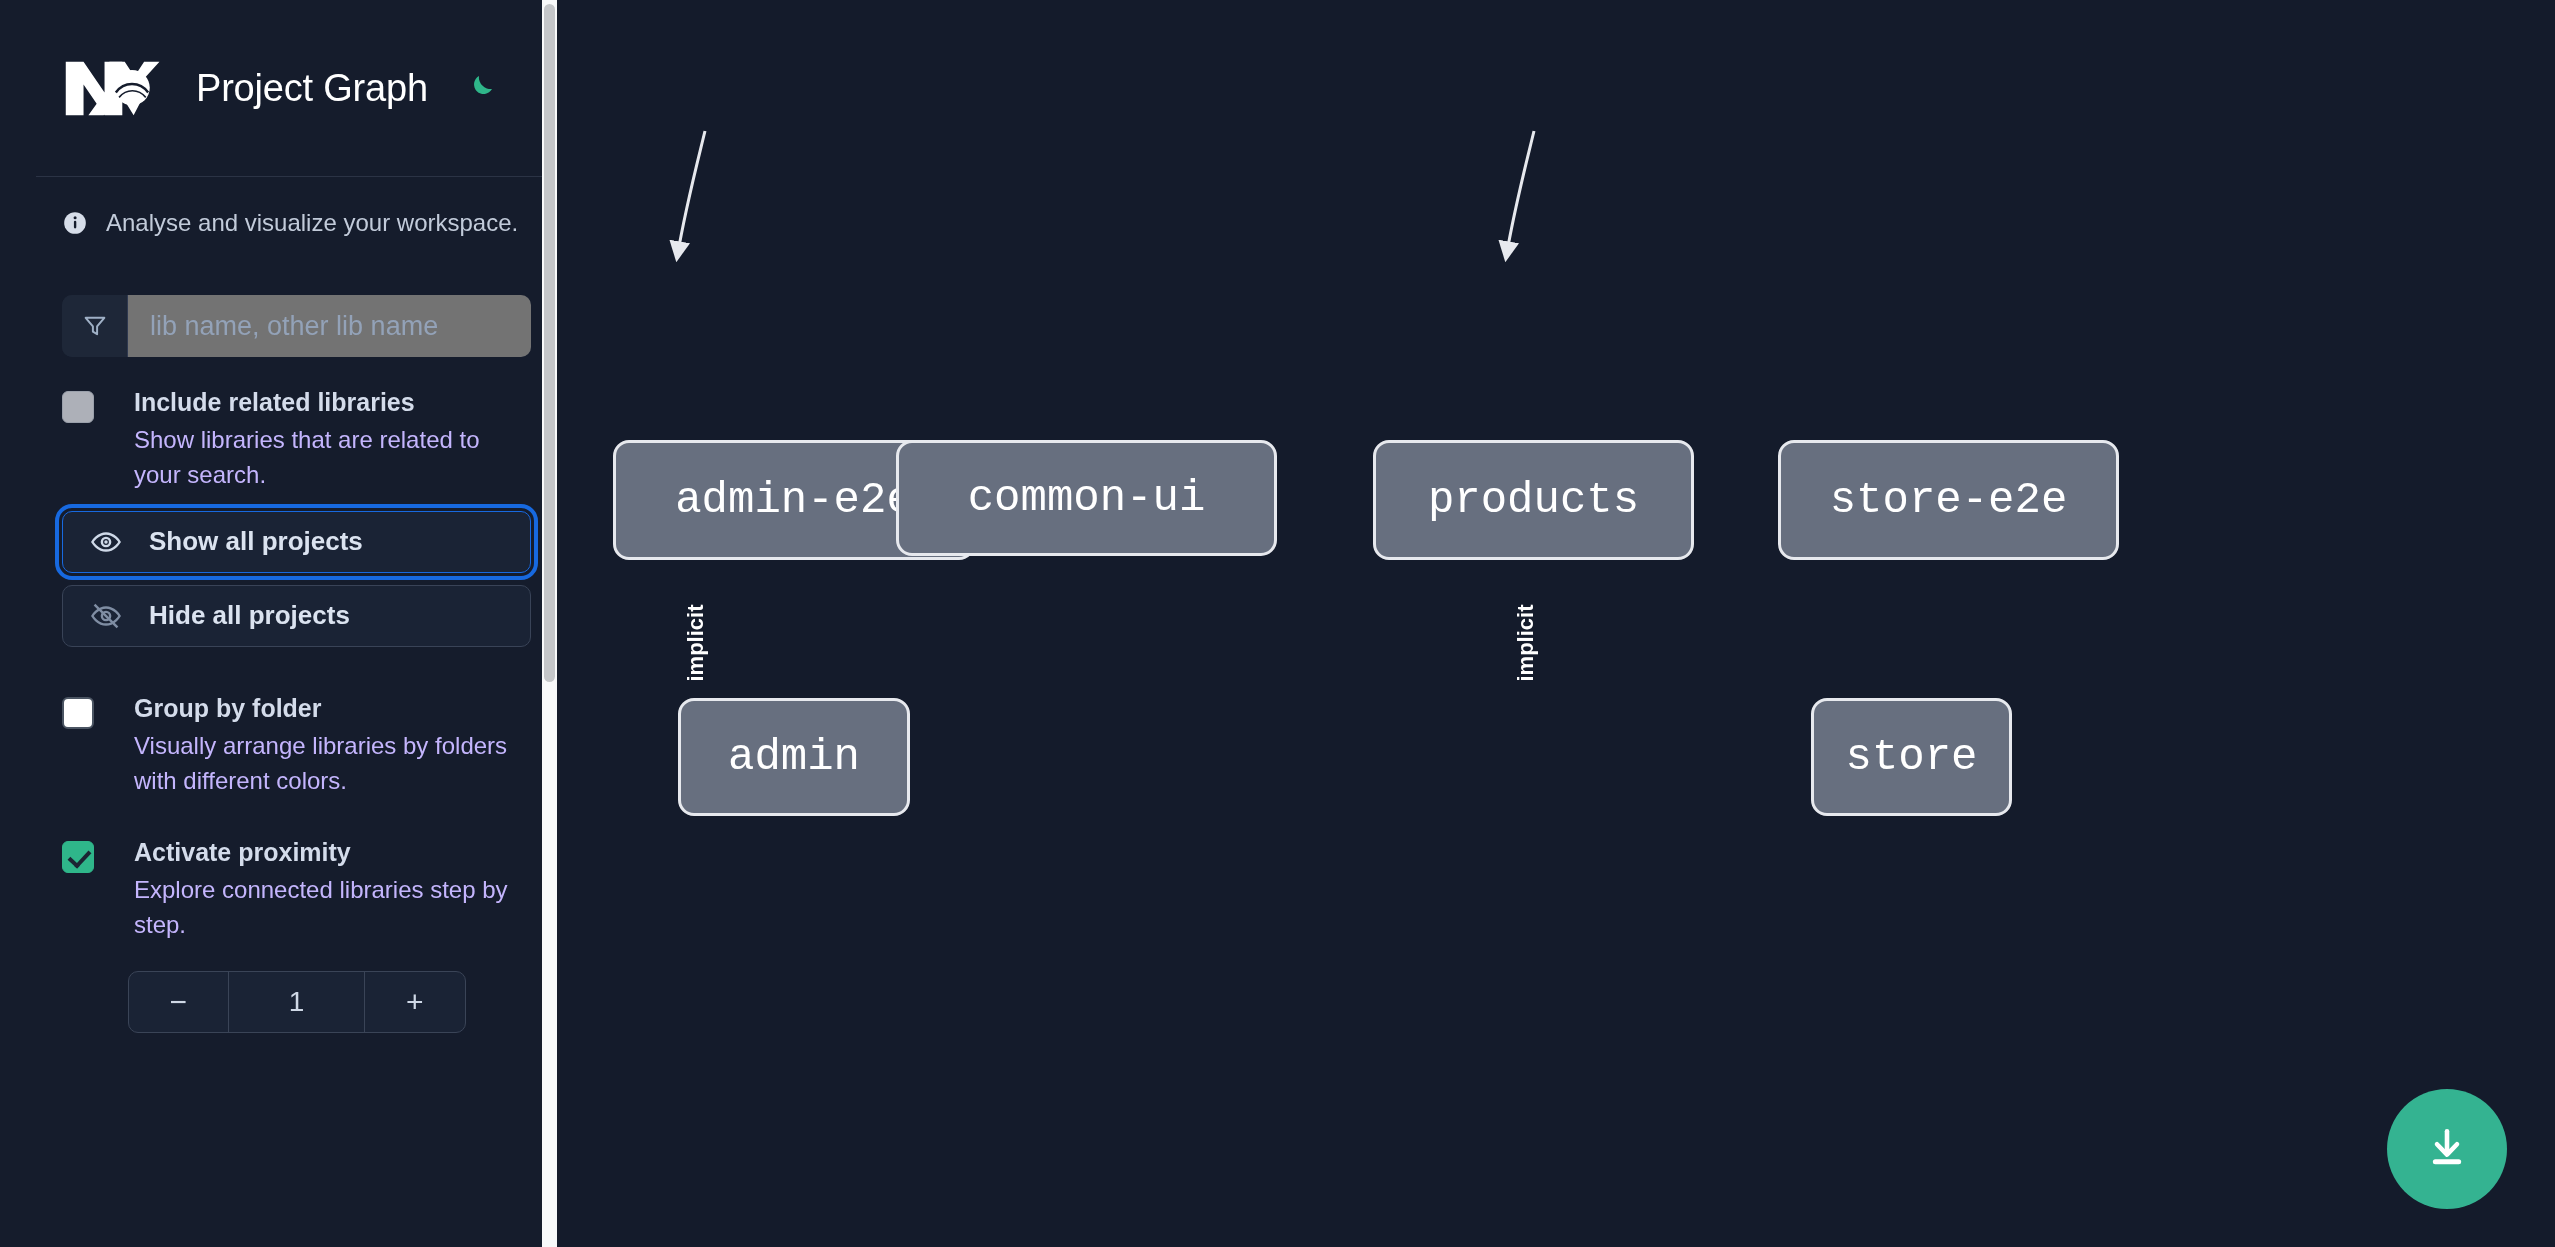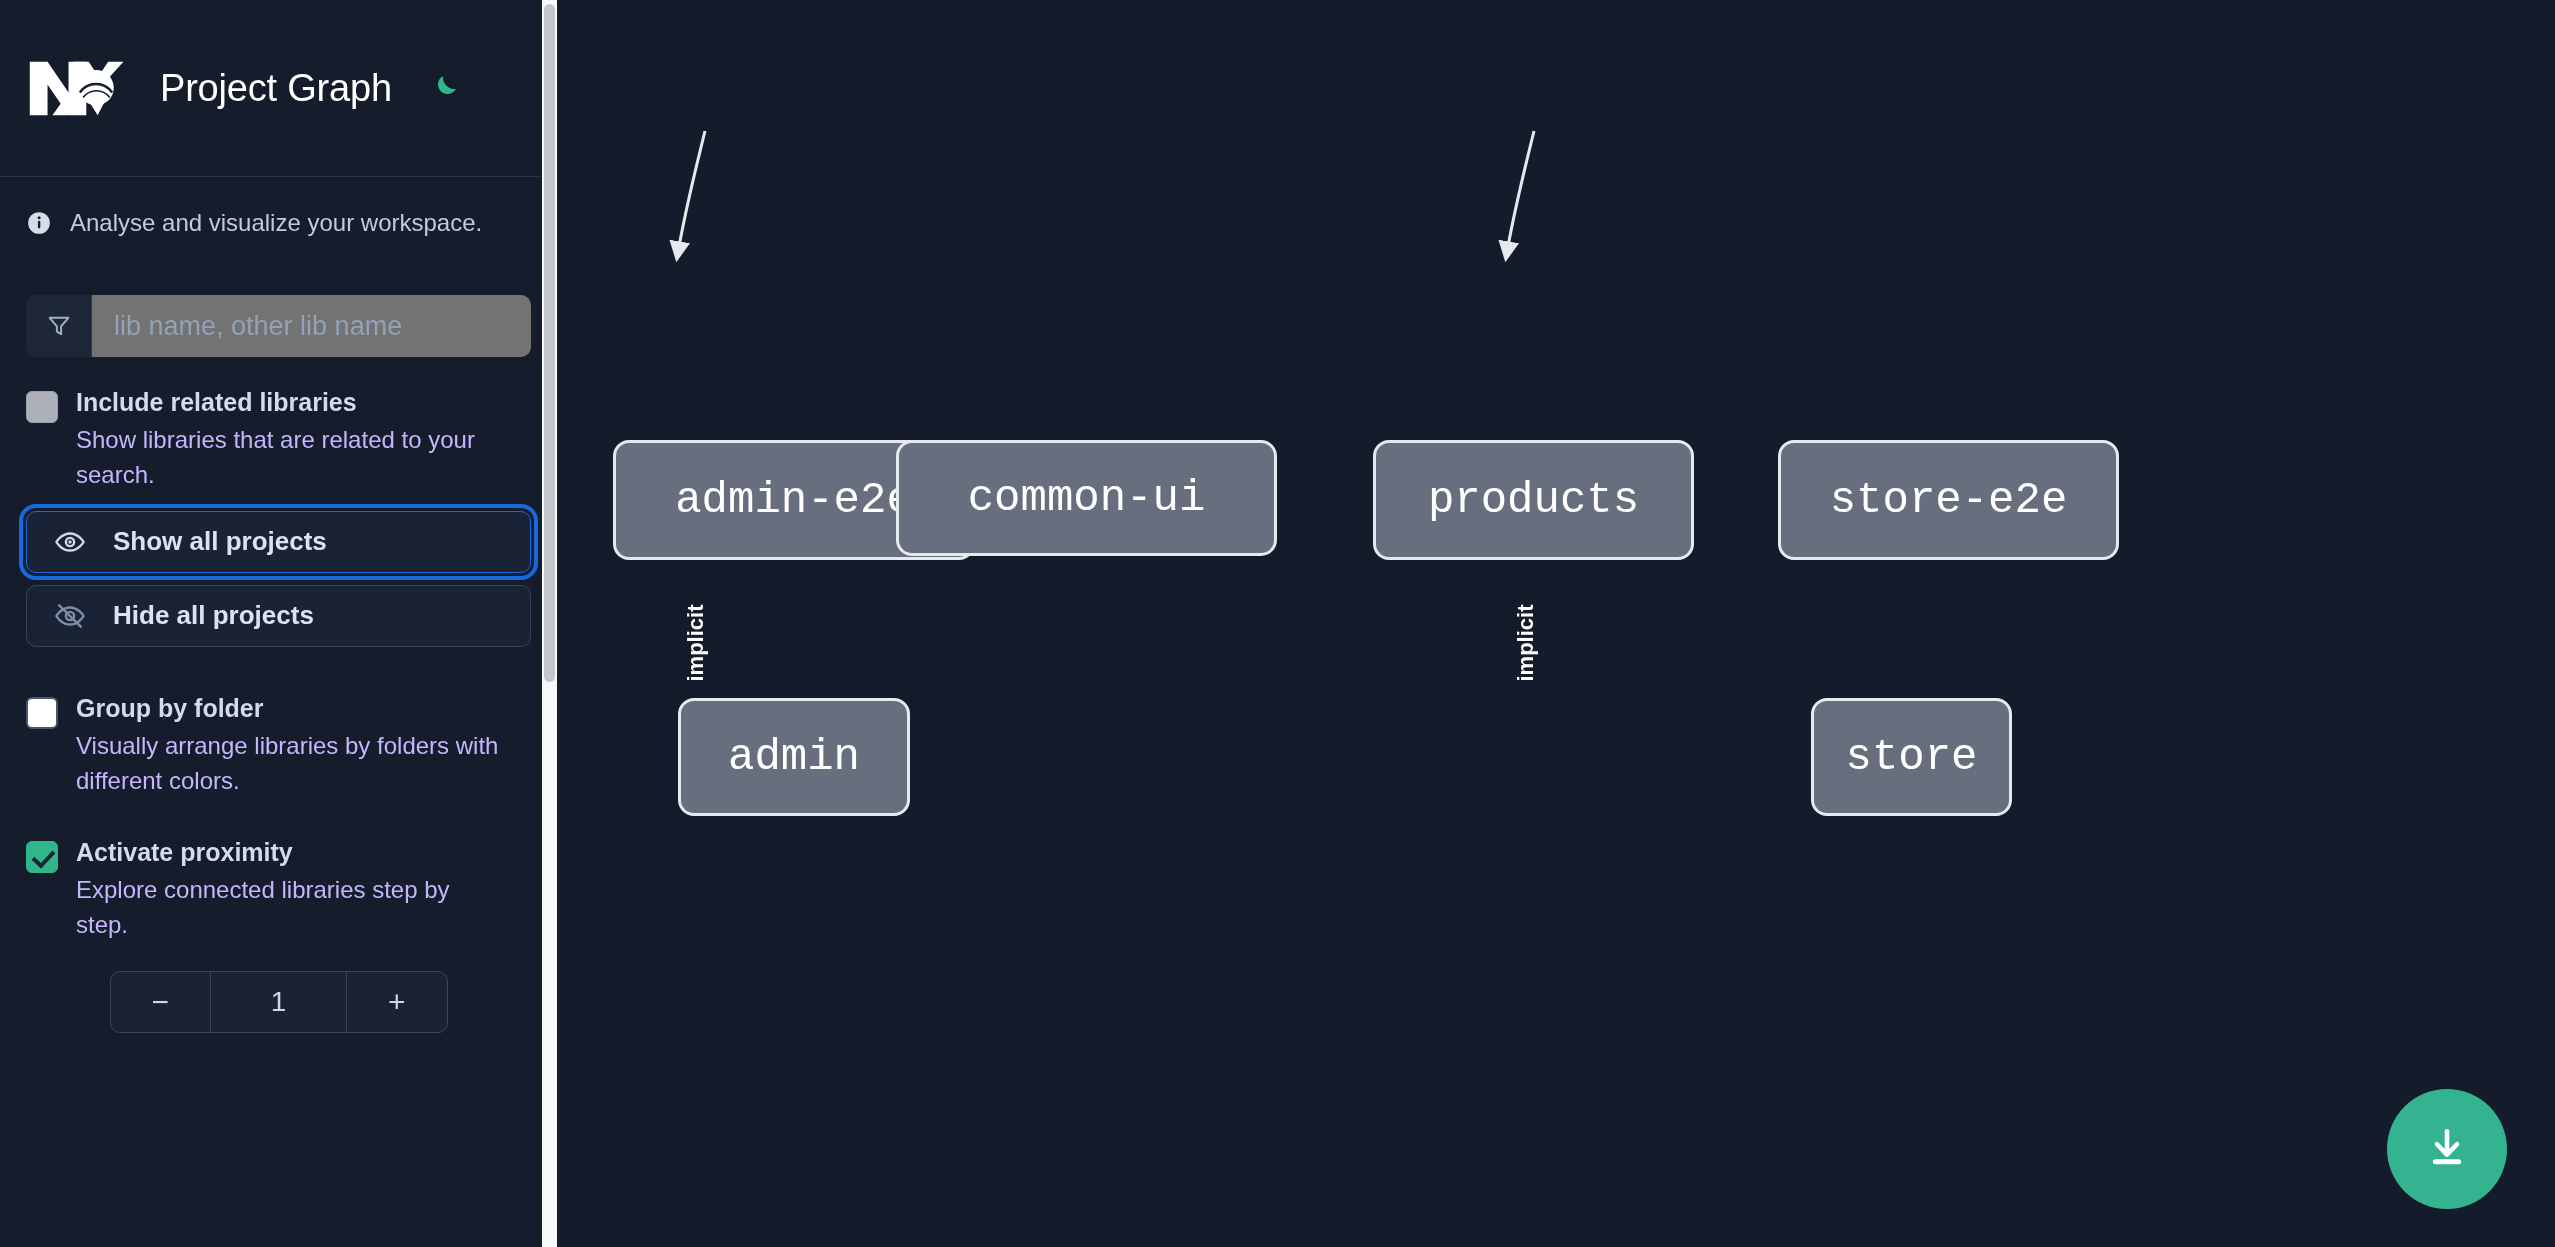--- a/index.html
+++ b/index.html
@@ -11,20 +11,21 @@
   }
   #app { position: relative; width: 2555px; height: 1247px; display: flex; }
 
   
   #sidebar {
     position: relative;
     width: 557px; height: 1247px;
     background: #151c2c;
     flex: 0 0 557px;
     overflow: hidden;
+    padding-left: 36px;
   }
   #sidebar-header {
     height: 177px;
     display: flex; align-items: center;
     padding-left: 26px;
     border-bottom: 1px solid #2b3345;
   }
   .nx-logo { width: 98px; height: 63px; flex: 0 0 auto; }
   .app-title {
     font-size: 38px; font-weight: 400; color: #ffffff;
@@ -65,21 +66,21 @@
     background: #737373;
     border: 0; outline: none;
     color: #e6ecf5;
     font-family: "Liberation Sans", sans-serif;
     font-size: 27px;
     padding-left: 22px;
   }
   .search-input::placeholder { color: #93a2b8; }
 
   
-  .check-row { display: flex; padding: 0 26px; margin-top: 30px; }
+  .check-row { display: flex; padding: 0 26px; margin-top: 30px; gap: 22px; }
   .cb {
     flex: 0 0 auto;
     width: 32px; height: 32px; border-radius: 6px;
     margin-top: 4px;
     position: relative;
   }
   .cb.grey  { background: #adb0b8; border: 1px solid #9aa0ab; }
   .cb.white { background: #ffffff; border: 2px solid #4b5563; }
   .cb.green { background: #2fb68a; border: 1px solid #2fb68a; }
   .cb.green::after {

